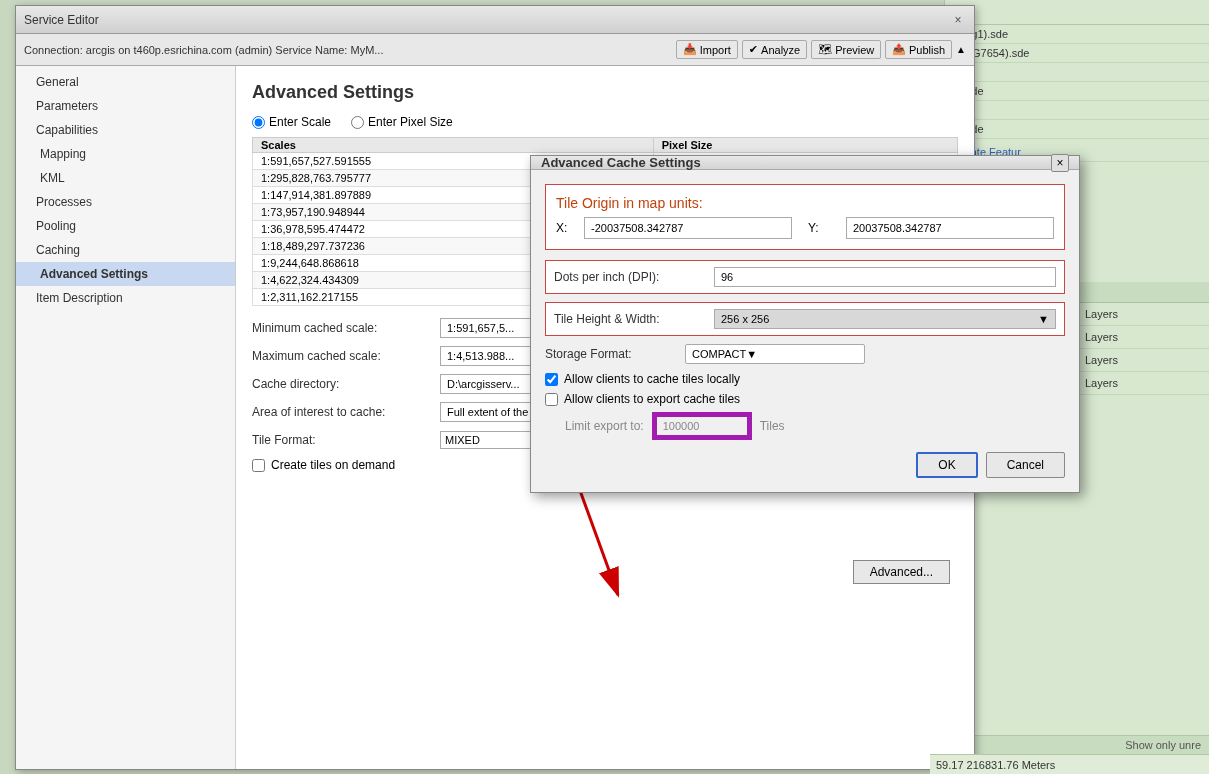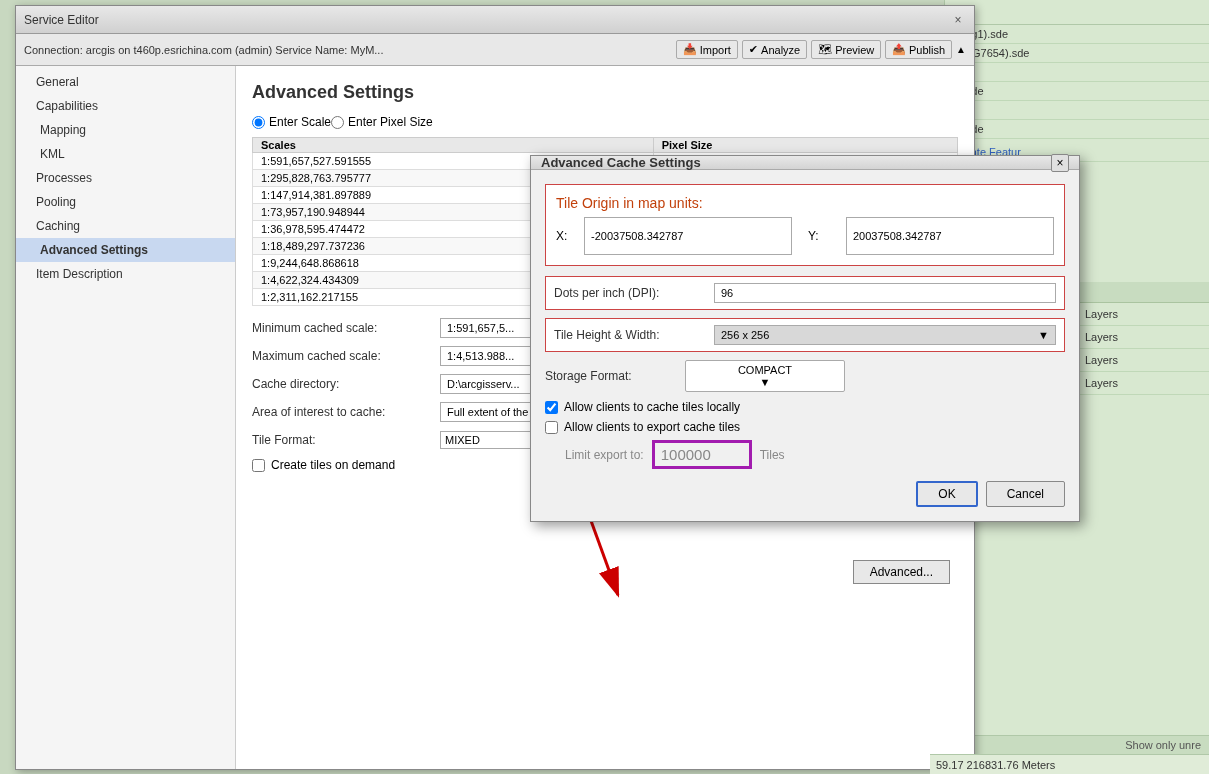--- a/index.html
+++ b/index.html
@@ -26,21 +26,21 @@
     
     .sidebar { width: 220px; background: #f5f5f5; border-right: 1px solid #ccc; padding: 4px 0; }
     .sidebar-item { padding: 5px 20px; cursor: pointer; font-size: 12px; color: #333; }
     .sidebar-item.active { background: #c8d8f0; font-weight: bold; }
     .sidebar-item.sub { padding-left: 24px; }
 
     
     .content-panel { flex: 1; background: white; padding: 16px; overflow-y: auto; }
     .content-title { font-size: 18px; font-weight: bold; color: #333; margin-bottom: 12px; }
 
-    .radio-row { display: flex; margin-bottom: 8px; align-items: center; }
+    .radio-row { display: flex; gap: 20px; margin-bottom: 8px; align-items: center; }
     .radio-label { display: flex; align-items: center; gap: 4px; font-size: 12px; }
 
     .scale-table { width: 100%; border-collapse: collapse; margin-bottom: 12px; }
     .scale-table th { background: #e8e8e8; border: 1px solid #ccc; padding: 1px 8px; font-size: 11px; text-align: left; }
     .scale-table td { border: 1px solid #ddd; padding: 2px 8px; font-size: 11px; }
     .scale-table tbody tr:nth-child(even) { background: #f8f8f8; }
 
     .form-row { display: flex; align-items: center; margin-bottom: 8px; gap: 8px; }
     .form-label { width: 180px; font-size: 12px; color: #333; flex-shrink: 0; }
     .form-input { border: 1px solid #aaa; padding: 3px 6px; font-size: 11px; background: white; }
@@ -56,35 +56,35 @@
     .dialog-title-bar { background: linear-gradient(180deg, #e8e8e8 0%, #d4d4d4 100%); border-bottom: 1px solid #aaa; padding: 6px 10px; display: flex; align-items: center; justify-content: space-between; height: 14px; }
     .dialog-title { font-size: 13px; font-weight: bold; color: #333; }
     .dialog-close { width: 18px; height: 18px; border: 1px solid #888; background: #e0e0e0; cursor: pointer; display: flex; align-items: center; justify-content: center; font-size: 12px; border-radius: 2px; }
 
     .dialog-content { padding: 14px; }
 
     .dialog-section { border: 1px solid #cc4444; padding: 10px; margin-bottom: 10px; background: white; }
     .dialog-section-label { font-size: 14px; margin-bottom: 6px; color: #c2410c; }
     .dialog-xy-row { display: flex; align-items: center; gap: 8px; }
     .dialog-xy-label { font-size: 12px; width: 20px; }
-    .dialog-xy-input { border: 1px solid #aaa; padding: 12px 6px; font-size: 11px; flex: 1; background: white; }
+    .dialog-xy-input { border: 1px solid #aaa; padding: 4px 6px; font-size: 11px; flex: 1; background: white; }
     .dialog-field-border { border: 1px solid #cc4444; padding: 6px 8px; display: flex; align-items: center; background: white; }
     .dialog-field-label { font-size: 12px; width: 160px; color: #333; }
     .dialog-field-input { border: 1px solid #aaa; padding: 3px 6px; font-size: 11px; flex: 1; background: white; }
 
     .dialog-tile-row { border: 1px solid #cc4444; padding: 6px 8px; display: flex; align-items: center; margin-bottom: 8px; background: white; }
     .dialog-tile-select { background: #d8d8d8; border: 1px solid #aaa; padding: 3px 6px; font-size: 11px; flex: 1; display: flex; align-items: center; justify-content: space-between; cursor: pointer; }
 
     .dialog-storage-row { display: flex; align-items: center; margin-bottom: 8px; }
     .dialog-storage-label { font-size: 12px; width: 140px; color: #333; }
-    .dialog-storage-select { border: 1px solid #aaa; padding: 3px 6px; font-size: 11px; background: white; width: 160px; display: flex; align-items: center; justify-content: space-between; cursor: pointer; border-radius: 2px; flex-direction: column; }
+    .dialog-storage-select { border: 1px solid #aaa; padding: 3px 6px; font-size: 11px; background: white; width: 180px; display: flex; align-items: center; justify-content: flex-start; cursor: pointer; border-radius: 2px; }
 
     .dialog-checkbox-row { display: flex; align-items: center; gap: 6px; margin-bottom: 6px; font-size: 12px; }
     .dialog-export-row { display: flex; align-items: center; gap: 8px; margin-left: 20px; font-size: 12px; color: #888; }
-    .dialog-export-input { border: 3px solid #a21caf; padding: 3px 6px; font-size: 15px; width: 100px; background: #f0f0f0; color: #888; }
+    .dialog-export-input { border: 5px solid #a21caf; padding: 3px 6px; font-size: 11px; width: 100px; background: #f0f0f0; color: #888; }
 
     .dialog-buttons { display: flex; justify-content: flex-end; gap: 8px; margin-top: 12px; }
     .dialog-btn { padding: 4px 20px; border: 1px solid #888; background: #e8e8e8; cursor: pointer; font-size: 12px; border-radius: 2px; }
     .dialog-btn-ok { border: 2px solid #3366cc; }
 
     
     .right-panel { position: absolute; right: 0; top: 0; width: 265px; height: 774px; background: #d8e8d0; border-left: 1px solid #b0c8a8; padding: 4px 0; overflow: hidden; }
     .right-panel-row { display: flex; align-items: center; padding: 3px 8px; border-bottom: 1px solid #c0d8b8; font-size: 11px; color: #333; gap: 8px; }
     .right-panel-cell { flex: 1; padding: 2px 4px; }
     .right-panel-header { background: #c8dcc0; font-weight: bold; font-size: 11px; padding: 4px 8px; display: flex; gap: 8px; border-bottom: 1px solid #aac4a0; }
@@ -162,20 +162,21 @@
         <span>Publish</span>
       </button>
       <span class="chevron-up">▲</span>
     </div>
   </div>
 
   <div class="main-content">
 
     <div class="sidebar">
       <div class="sidebar-item">General</div>
+      <div class="sidebar-item">Parameters</div>
       <div class="sidebar-item">Capabilities</div>
       <div class="sidebar-item sub">Mapping</div>
       <div class="sidebar-item sub">KML</div>
       <div class="sidebar-item">Processes</div>
       <div class="sidebar-item">Pooling</div>
       <div class="sidebar-item">Caching</div>
       <div class="sidebar-item sub active">Advanced Settings</div>
       <div class="sidebar-item">Item Description</div>
     </div>
 

